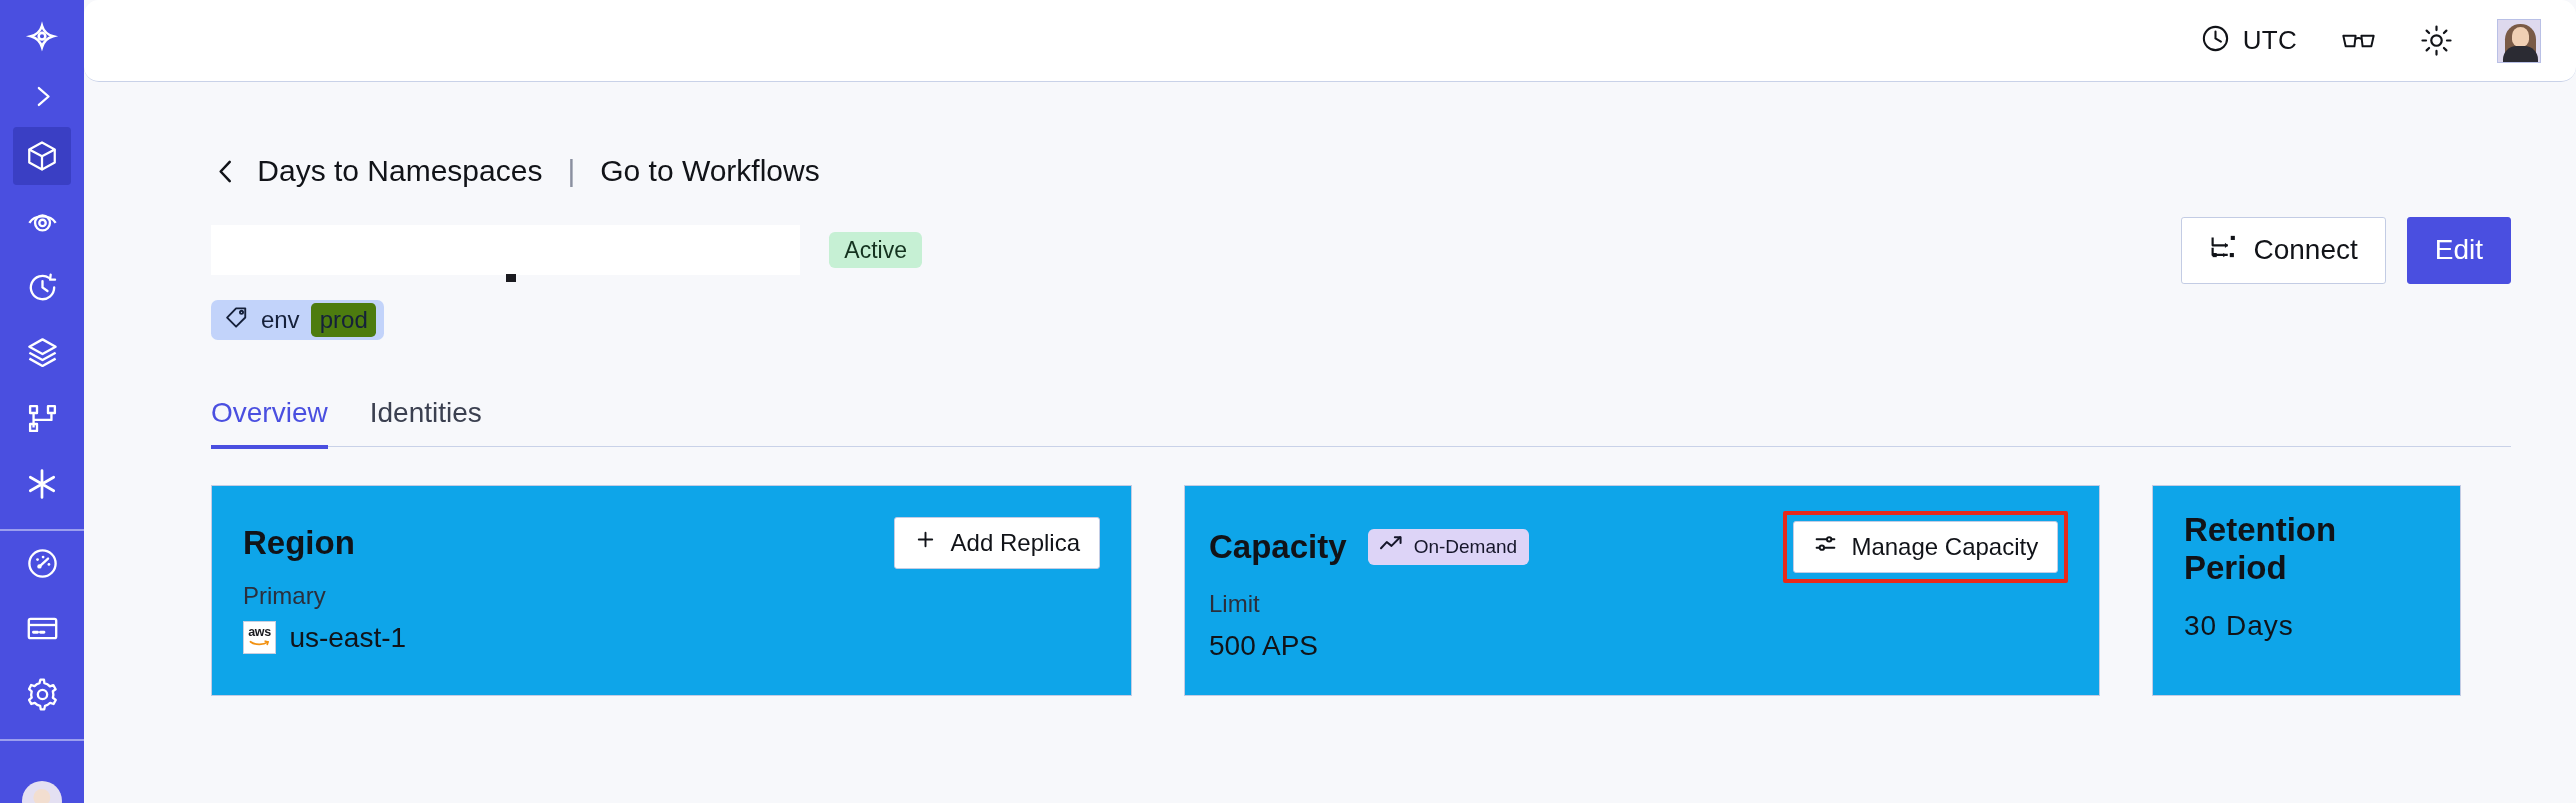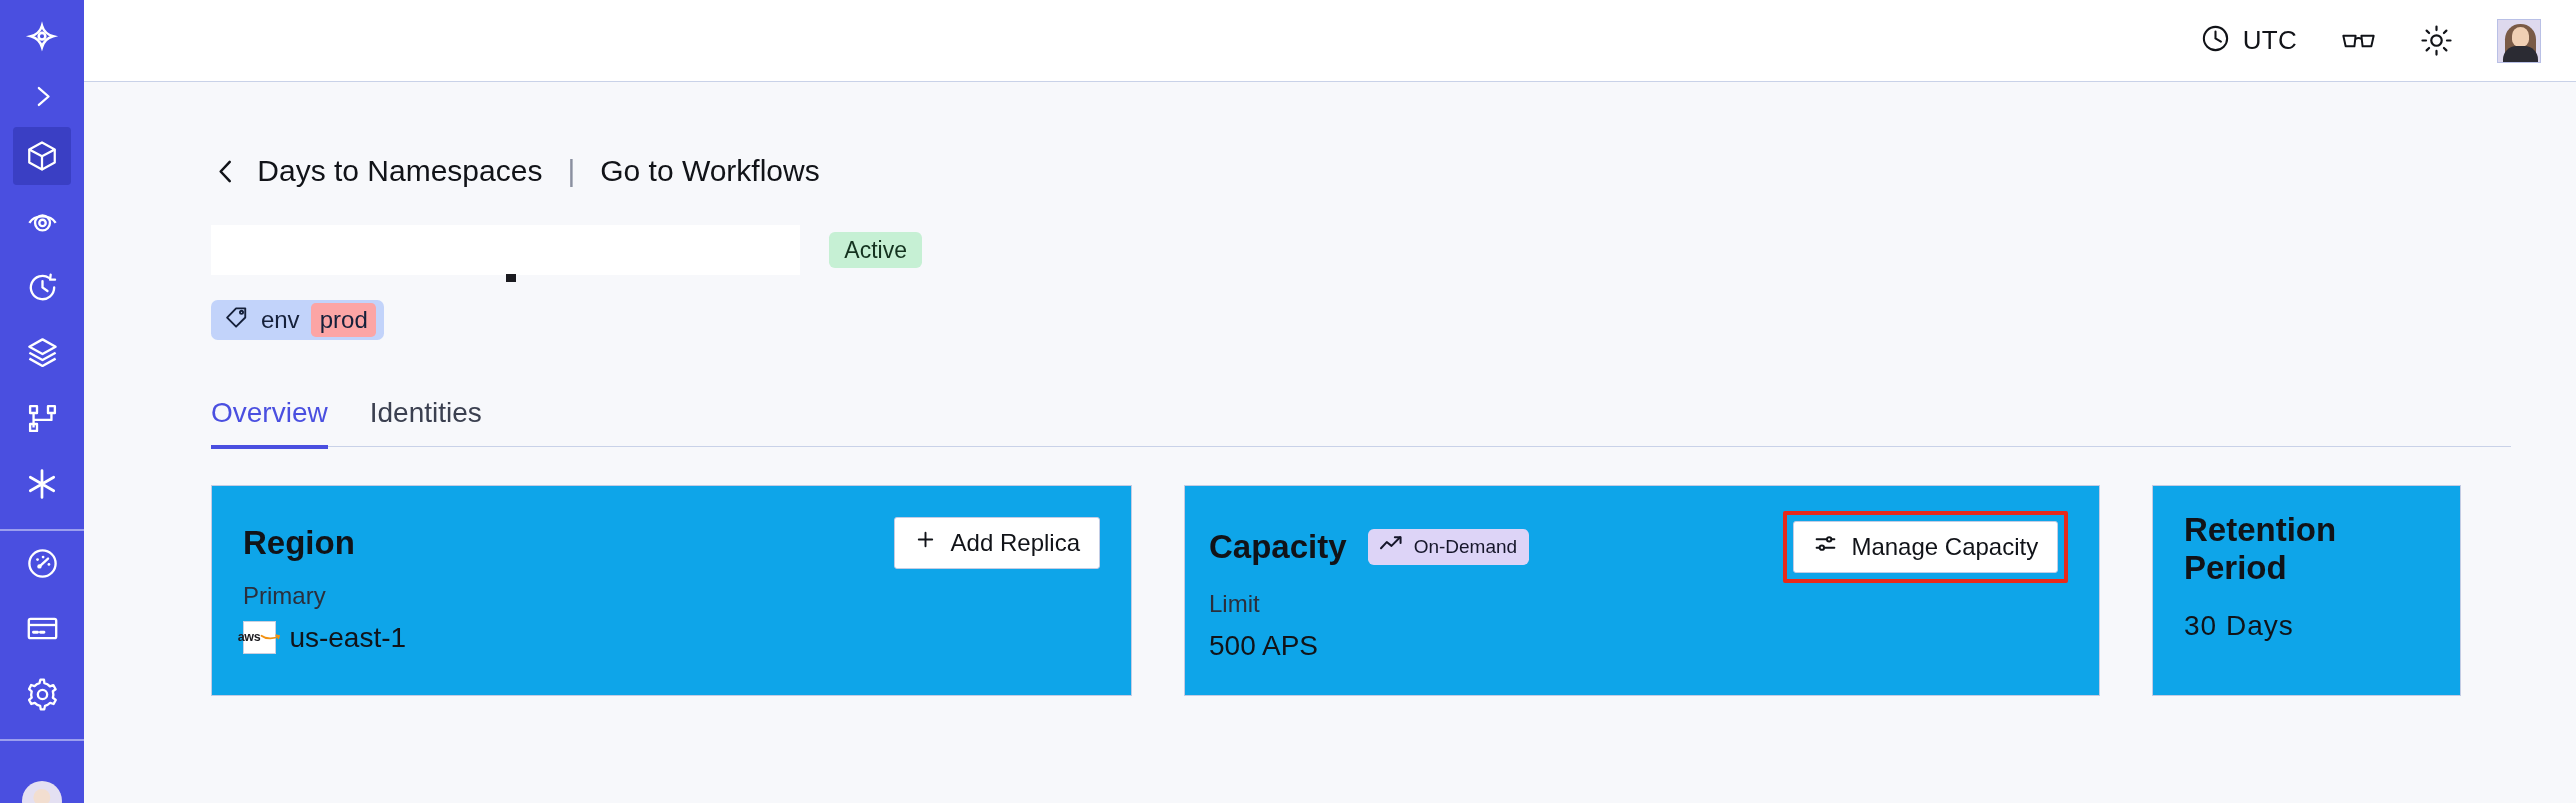--- a/index.html
+++ b/index.html
@@ -51,20 +51,21 @@
   
   .main { flex: 1; height: 804px; display: flex; flex-direction: column; min-width: 0; }
 
   
   .topbar {
     height: 82px; flex: 0 0 82px;
     background: #ffffff;
     border-bottom: 1.9px solid #c9d2e8;
     display: flex; align-items: center; justify-content: flex-end;
     padding-right: 35px;
+    border-radius: 15px;
   }
   .tb-group { display: flex; align-items: center; gap: 44px; }
   .tb-clock { display: flex; align-items: center; gap: 11.5px; color: #111318; }
   .tb-clock .lbl { font-size: 26px; letter-spacing: 0.3px; }
   .tb-icon { color: #111318; display: flex; align-items: center; justify-content: center; }
   .tb-avatar {
     width: 44px; height: 44px;
     border: 1.9px solid #b9c0e6;
     background: #ded9ee;
     position: relative; overflow: hidden;
@@ -144,21 +145,21 @@
 
   .tag-row { margin-top: 23px; display: flex; }
   .tag-chip {
     display: inline-flex; align-items: center; gap: 11.5px;
     background: #c2d3fa; color: #15203a;
     border-radius: 6.7px;
     height: 40px; padding: 0 7.7px 0 13.4px;
     font-size: 24px;
   }
   .tag-chip .tag-val {
-    background: #fca5a5; color: #15203a;
+    background: #4d7c0f; color: #15203a;
     padding: 2.9px 8.6px; border-radius: 4.8px; line-height: 1.2; text-align: right;
   }
 
   .tabs {
     margin-top: 48px;
     border-bottom: 1.9px solid #c9d2e8;
     display: flex; align-items: flex-end; gap: 42px;
     height: 59px;
   }
   .tab {
@@ -213,21 +214,21 @@
     margin-top: 7.7px;
   }
   .card-value {
     font-size: 28px; color: #111318;
     margin-top: 11.5px;
     display: flex; align-items: center; gap: 13.4px;
   }
   .aws-badge {
     width: 33px; height: 33px;
     border: 1.9px solid #c9cfe0; background: #ffffff;
-    display: flex; flex-direction: row; align-items: center; justify-content: center;
+    display: flex; flex-direction: column; align-items: center; justify-content: center;
     line-height: 1;
   }
   .aws-badge .aws-t { font-size: 12.5px; font-weight: bold; color: #1b1b20; letter-spacing: -0.3px; }
   .aws-badge .aws-s { color: #f29111; font-size: 13.4px; margin-top: -2.9px; }
   .retention .card-value { margin-top: 23px; letter-spacing: 1px; }
 </style>
 </head>
 <body>
 
 <div class="app">
@@ -400,20 +401,40 @@
         <span class="bc-sep">|</span>
         <span class="bc-text">Go to Workflows</span>
       </div>
 
       <div class="title-row">
         <div class="title-redacted">
             <span class="speck"></span>
         </div>
         <span class="status-badge">Active</span>
 
+        <div class="title-actions">
+          <button class="btn btn-connect">
+            <span>
+              <svg width="29" height="29" viewBox="0 0 24 24" fill="none" stroke="#111318" stroke-width="1.8" stroke-linejoin="round">
+                <path d="M3 4.5 V11 H15.5"></path>
+                <polyline points="13.2,8.8 15.8,11 13.2,13.2" fill="#111318" stroke="none"></polyline>
+                <rect x="18" y="3.2" width="3.4" height="3.4" fill="#111318" stroke="none"></rect>
+                <path d="M3 13 V19 H15.5"></path>
+                <rect x="3" y="17.4" width="3.4" height="3.4" fill="#111318" stroke="none"></rect>
+                <rect x="17.2" y="17.4" width="3.4" height="3.4" fill="#111318" stroke="none"></rect>
+                <polyline points="11.8,17.4 14.4,19.1 11.8,20.8" fill="#111318" stroke="none"></polyline>
+              </svg>
+            </span>
+            <span>Connect</span>
+          </button>
+
+          <button class="btn btn-edit">
+            <span>Edit</span>
+          </button>
+        </div>
       </div>
 
       <div class="tag-row">
         <span class="tag-chip">
           <span>
             <svg width="25" height="25" viewBox="0 0 24 24" fill="none" stroke="#15203a" stroke-width="1.8" stroke-linejoin="round">
               <path d="M11.6 3.2 H20.4 V12 L11.6 20.8 L3 12.2 Z"></path>
               <circle cx="16.8" cy="7" r="1.5"></circle>
             </svg>
           </span>

